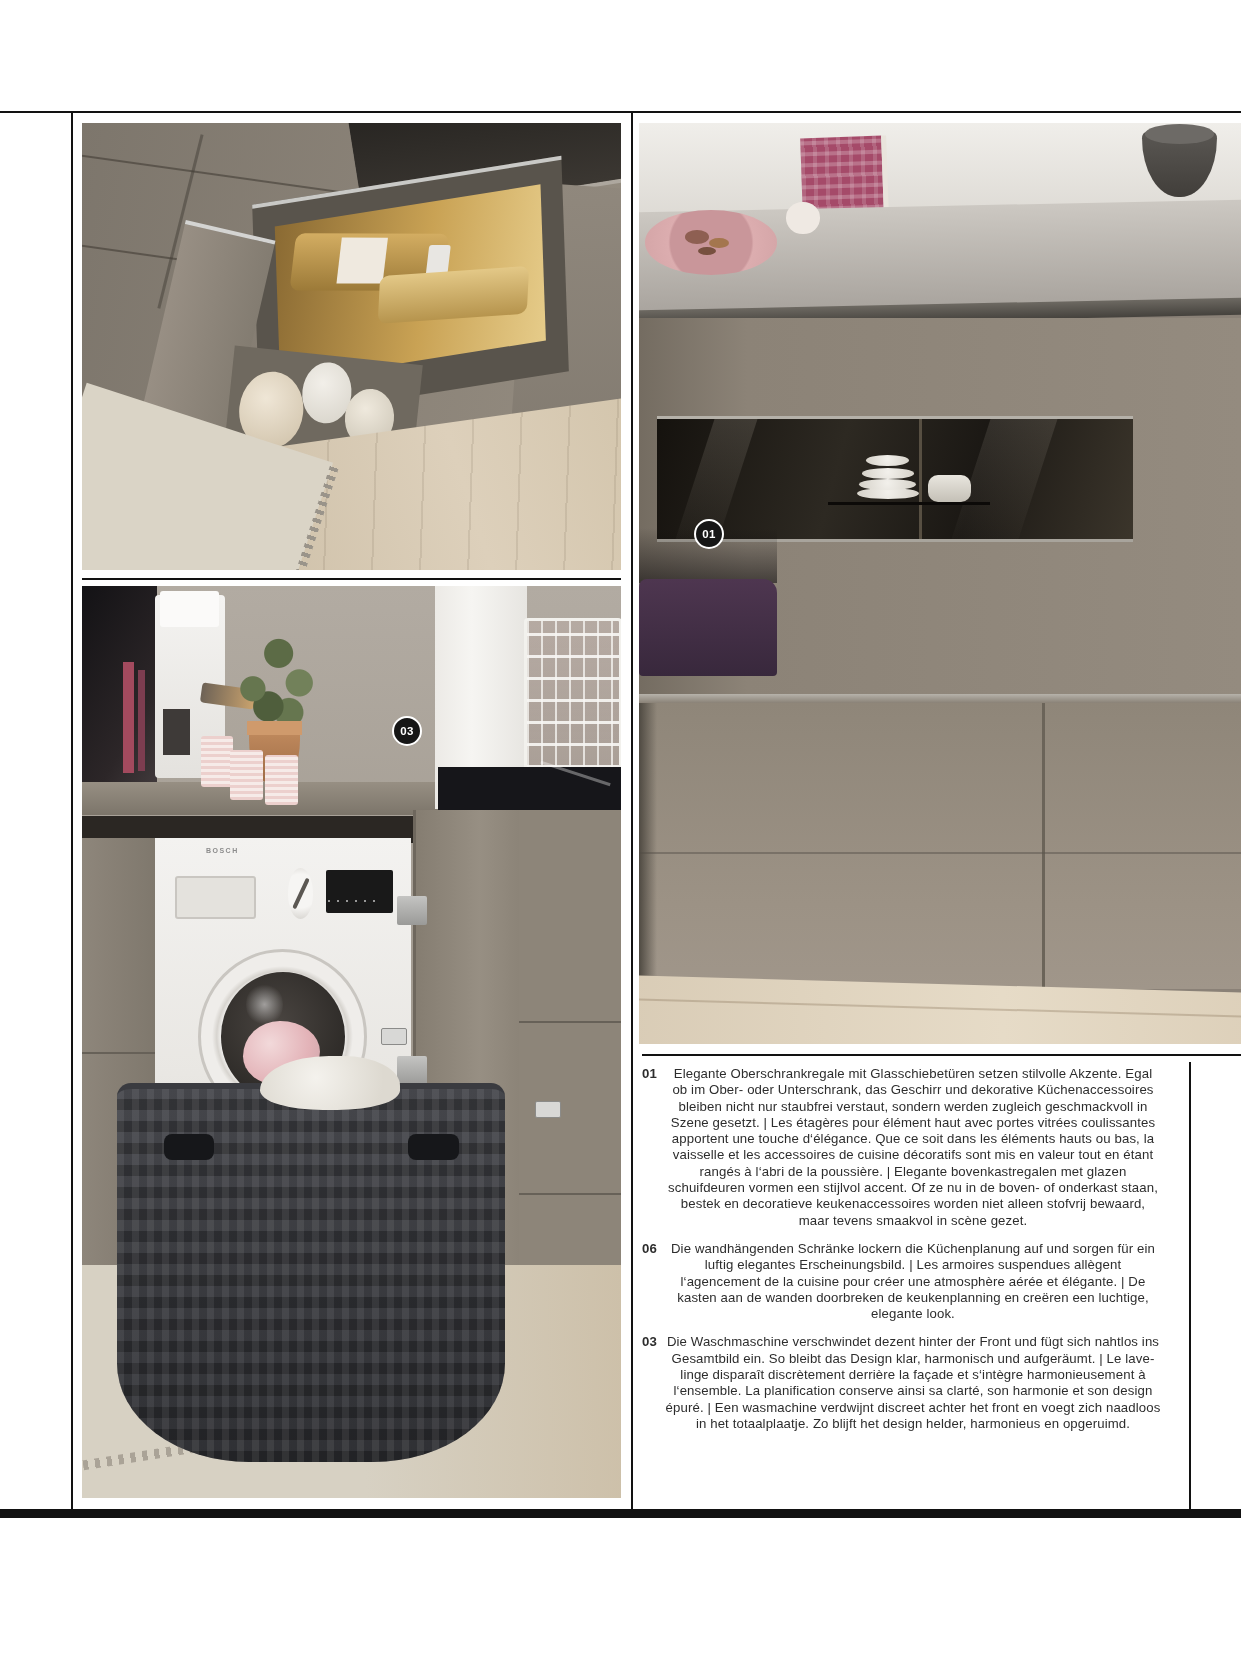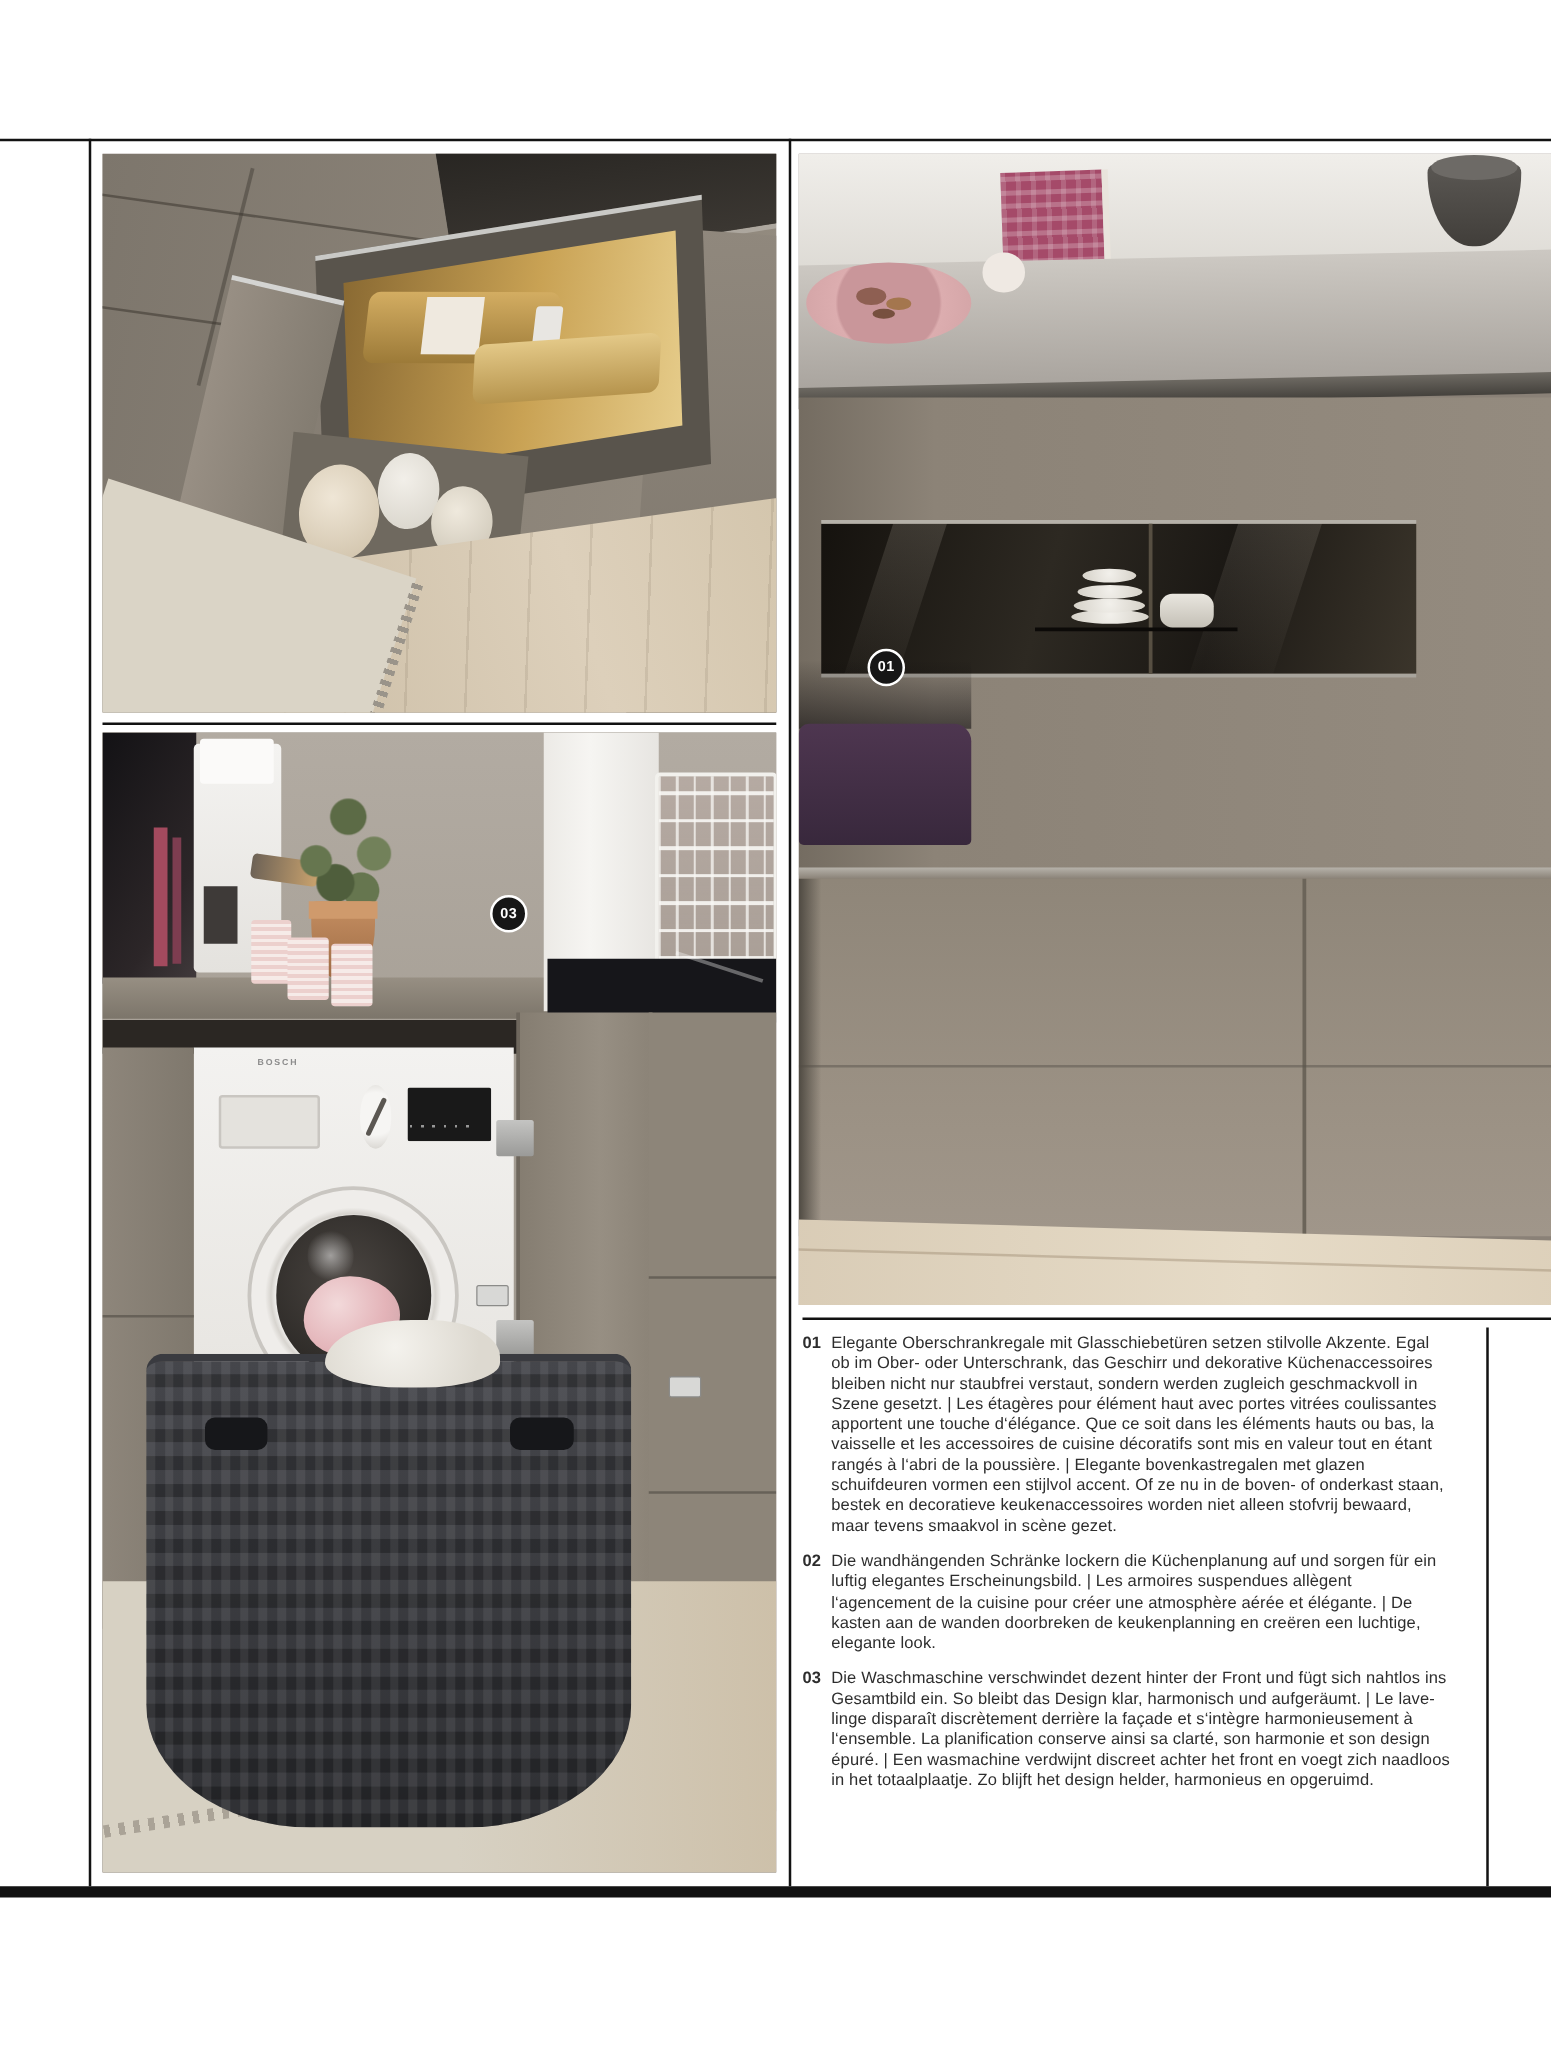--- a/index.html
+++ b/index.html
@@ -163,21 +163,21 @@
   .p3-lseamv{left:67%;top:0;width:3px;height:100%;background:#6b6459;}
   .p3-lseamh{left:0;top:52%;width:100%;height:2px;background:rgba(90,84,75,.5);}
   .p3-lshadow{left:0;top:0;width:3%;height:100%;background:linear-gradient(90deg,#4f4a42,transparent);}
   .p3-floor{left:-2%;bottom:-2.5%;width:104%;height:9%;background:linear-gradient(88deg,#d9ccb6,#e6dbc7 60%,#ddd0ba);transform:rotate(1.6deg);}
   .p3-floor:before{content:"";position:absolute;left:0;top:28%;width:100%;height:2px;background:rgba(140,120,95,.35);}
 
   
   .captions{position:absolute;left:642px;top:1066px;width:519px;color:#2d2d2d;}
   .cap{display:flex;margin:0 0 12px 0;font-size:13.2px;line-height:16.3px;letter-spacing:.12px;}
   .cap-num{flex:0 0 23px;font-weight:bold;}
-  .cap-text{flex:1;}
+  .cap-text{flex:1;text-align:center;}
 </style>
 </head>
 <body>
 
 <div class="page">
 
   <div class="rule rule-top"></div>
   <div class="rule rule-left"></div>
   <div class="rule rule-mid"></div>
   <div class="rule rule-right"></div>
@@ -296,21 +296,21 @@
     <div class="p3-floor"></div>
     <div class="badge" style="left:55px;top:396px;">01</div>
   </div>
 
   <div class="captions">
     <div class="cap">
       <div class="cap-num">01</div>
       <div class="cap-text">Elegante Oberschrankregale mit Glasschiebetüren setzen stilvolle Akzente. Egal ob im Ober- oder Unterschrank, das Geschirr und dekorative Küchenaccessoires bleiben nicht nur staubfrei verstaut, sondern werden zugleich geschmackvoll in Szene gesetzt. | Les étagères pour élément haut avec portes vitrées coulissantes apportent une touche d‘élégance. Que ce soit dans les éléments hauts ou bas, la vaisselle et les accessoires de cuisine décoratifs sont mis en valeur tout en étant rangés à l‘abri de la poussière. | Elegante bovenkastregalen met glazen schuifdeuren vormen een stijlvol accent. Of ze nu in de boven- of onderkast staan, bestek en decoratieve keukenaccessoires worden niet alleen stofvrij bewaard, maar tevens smaakvol in scène gezet.</div>
     </div>
     <div class="cap">
-      <div class="cap-num">02</div>
+      <div class="cap-num">06</div>
       <div class="cap-text">Die wandhängenden Schränke lockern die Küchenplanung auf und sorgen für ein luftig elegantes Erscheinungsbild. | Les armoires suspendues allègent l‘agencement de la cuisine pour créer une atmosphère aérée et élégante. | De kasten aan de wanden doorbreken de keukenplanning en creëren een luchtige, elegante look.</div>
     </div>
     <div class="cap">
       <div class="cap-num">03</div>
       <div class="cap-text">Die Waschmaschine verschwindet dezent hinter der Front und fügt sich nahtlos ins Gesamtbild ein. So bleibt das Design klar, harmonisch und aufgeräumt. | Le lave-linge disparaît discrètement derrière la façade et s‘intègre harmonieusement à l‘ensemble. La planification conserve ainsi sa clarté, son harmonie et son design épuré. | Een wasmachine verdwijnt discreet achter het front en voegt zich naadloos in het totaalplaatje. Zo blijft het design helder, harmonieus en opgeruimd.</div>
     </div>
   </div>
 
 </div>
 

